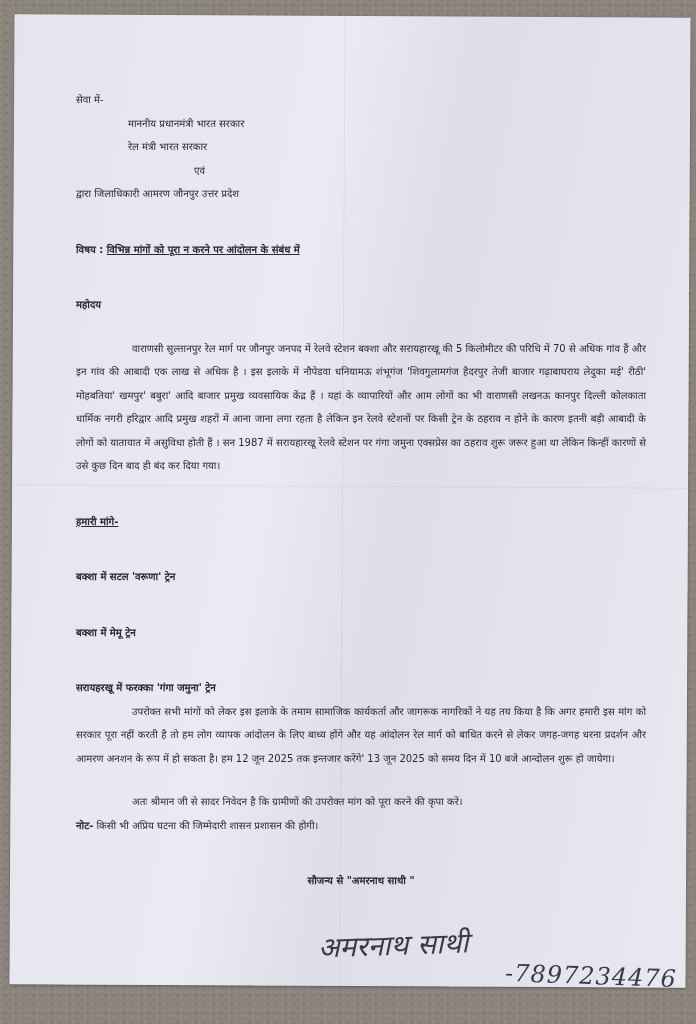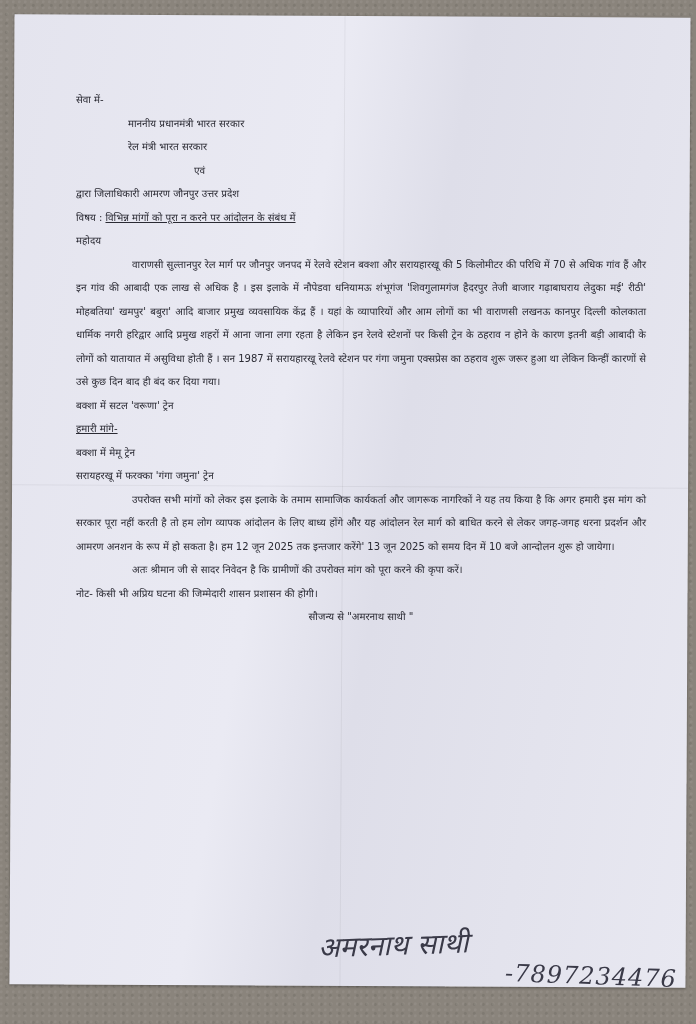--- a/index.html
+++ b/index.html
@@ -23,23 +23,23 @@
   .content {
     position: absolute; left: 76px; top: 88px; width: 570px;
     color: #2a2a33; font-size: 10px; line-height: 23.5px;
   }
   .line { white-space: nowrap; }
   .addr { padding-left: 52px; }
   .evam { padding-left: 118px; }
   .para { text-align: justify; text-align-last: left; white-space: normal; }
   .indent { text-indent: 56px; }
   .u { text-decoration: underline; }
-  .b { font-weight: normal; }
+  .b { font-weight: bold; margin-top: 32px; }
   .center { text-align: center; }
-  .gap-s { margin-top: 0; }
+  .gap-s { margin-top: 20px; }
   .signature {
     position: absolute; left: 318px; top: 925px;
     font-family: "DejaVu Serif", serif; font-style: italic;
     font-size: 28px; color: #3a3a48; transform: rotate(-2deg);
   }
   .phone {
     position: absolute; left: 505px; top: 962px;
     font-family: "DejaVu Serif", serif; font-style: italic;
     font-size: 24px; color: #3a3a48; letter-spacing: 1px; transform: rotate(2deg);
   }
@@ -57,22 +57,22 @@
   <div class="line addr">माननीय प्रधानमंत्री भारत सरकार</div>
   <div class="line addr">रेल मंत्री भारत सरकार</div>
   <div class="line evam">एवं</div>
   <div class="line">द्वारा जिलाधिकारी आमरण जौनपुर उत्तर प्रदेश</div>
   <div class="line b">
     <span>विषय :</span>
     <span class="u">विभिन्न मांगों को पूरा न करने पर आंदोलन के संबंध में</span>
   </div>
   <div class="line b">महोदय</div>
   <div class="para indent gap-s">वाराणसी सुल्तानपुर रेल मार्ग पर जौनपुर जनपद में रेलवे स्टेशन बक्शा और सरायहारखू की 5 किलोमीटर की परिधि में 70 से अधिक गांव हैं और इन गांव की आबादी एक लाख से अधिक है । इस इलाके में नौपेडवा धनियामऊ शंभूगंज 'शिवगुलामगंज हैदरपुर तेजी बाजार गढ़ाबाघराय लेदुका मई' रीठी' मोहबतिया' खमपुर' बबुरा' आदि बाजार प्रमुख व्यवसायिक केंद्र हैं । यहां के व्यापारियों और आम लोगों का भी वाराणसी लखनऊ कानपुर दिल्ली कोलकाता धार्मिक नगरी हरिद्वार आदि प्रमुख शहरों में आना जाना लगा रहता है लेकिन इन रेलवे स्टेशनों पर किसी ट्रेन के ठहराव न होने के कारण इतनी बड़ी आबादी के लोगों को यातायात में असुविधा होती हैं । सन 1987 में सरायहारखू रेलवे स्टेशन पर गंगा जमुना एक्सप्रेस का ठहराव शुरू जरूर हुआ था लेकिन किन्हीं कारणों से उसे कुछ दिन बाद ही बंद कर दिया गया।</div>
+  <div class="line b u">हमारी मांगे-</div>
   <div class="line b">बक्शा में सटल 'वरूणा' ट्रेन</div>
-  <div class="line b u">हमारी मांगे-</div>
   <div class="line b">बक्शा में मेमू ट्रेन</div>
   <div class="line b">सरायहरखू में फरक्का 'गंगा जमुना' ट्रेन</div>
   <div class="para indent">उपरोक्त सभी मांगों को लेकर इस इलाके के तमाम सामाजिक कार्यकर्ता और जागरूक नागरिकों ने यह तय किया है कि अगर हमारी इस मांग को सरकार पूरा नहीं करती है तो हम लोग व्यापक आंदोलन के लिए बाध्य होंगे और यह आंदोलन रेल मार्ग को बाधित करने से लेकर जगह-जगह धरना प्रदर्शन और आमरण अनशन के रूप में हो सकता है। हम 12 जून 2025 तक इन्तजार करेंगे' 13 जून 2025 को समय दिन में 10 बजे आन्दोलन शुरू हो जायेगा।</div>
   <div class="para indent gap-s">अतः श्रीमान जी से सादर निवेदन है कि ग्रामीणों की उपरोक्त मांग को पूरा करने की कृपा करें।</div>
   <div class="line">
     <span class="b">नोट-</span>
     <span>किसी भी अप्रिय घटना की जिम्मेदारी शासन प्रशासन की होगी।</span>
   </div>
   <div class="line b center">सौजन्य से "अमरनाथ साथी "</div>
 </div>

